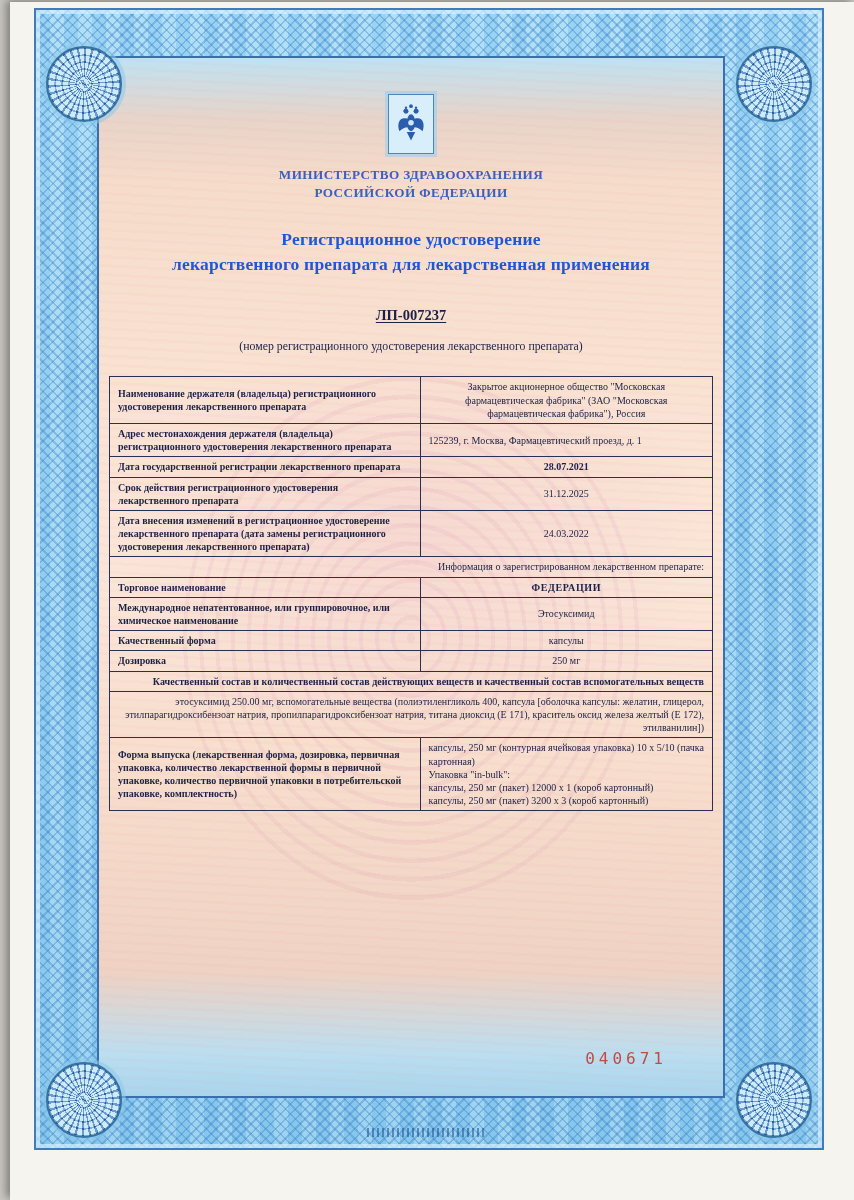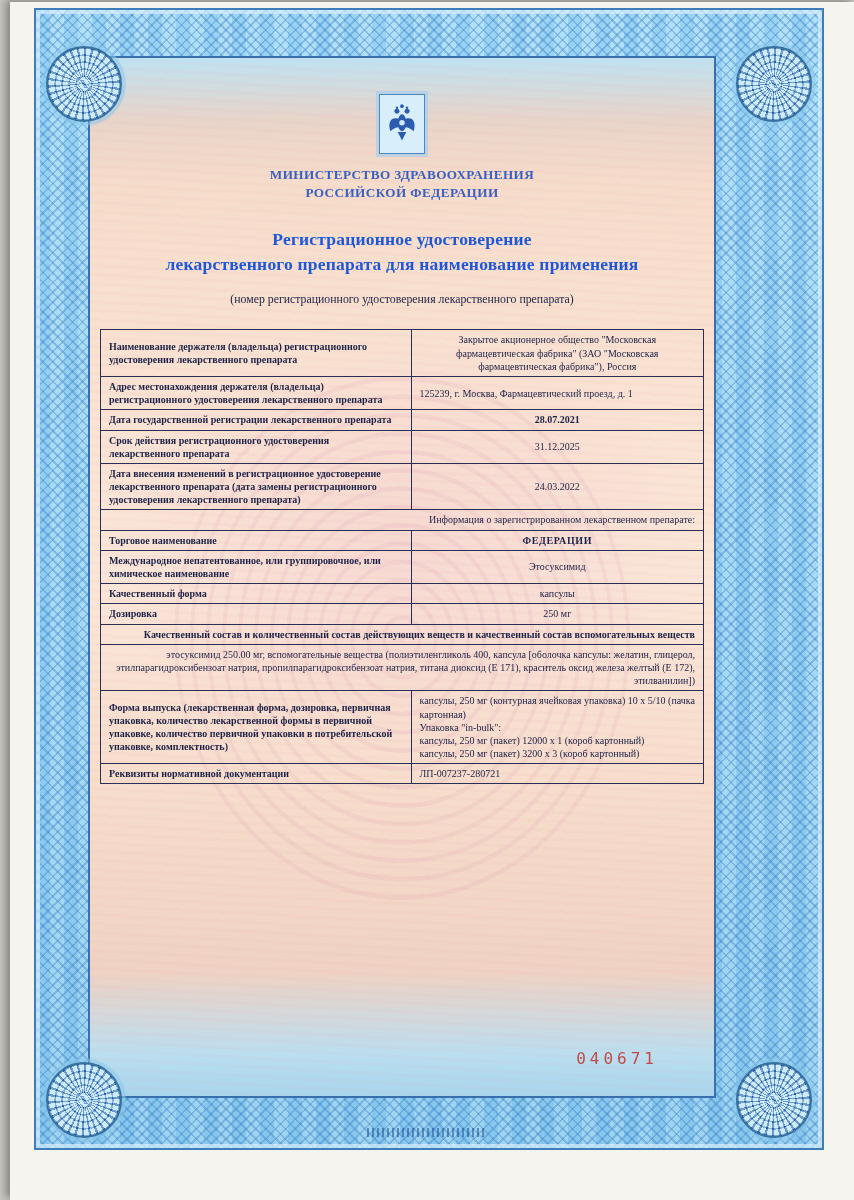--- a/index.html
+++ b/index.html
@@ -37,21 +37,21 @@
   .rosette.tr{left:736px;top:46px;}
   .rosette.bl{left:46px;top:1062px;}
   .rosette.br{left:736px;top:1062px;}
   .band-mark{
     position:absolute;left:367px;top:1128px;width:120px;height:9px;
     background:repeating-linear-gradient(90deg,#1d4f8e 0 2px, transparent 2px 5px);
     opacity:0.55;z-index:6;
   }
   
   .inner{
-    position:absolute;left:88px;top:56px;width:628px;height:1042px;
+    position:absolute;left:97px;top:56px;width:628px;height:1042px;
     box-sizing:border-box;
     border:2px solid #3a6fae;
     background:
       radial-gradient(ellipse 430px 310px at 50% 47%, rgba(214,108,160,0.10), rgba(214,108,160,0) 70%),
       repeating-linear-gradient(3deg, rgba(232,142,160,0.05) 0 3px, transparent 3px 9px),
       linear-gradient(180deg,
         #bfe2f2 0%, #e8d4c9 6%, #f6dcca 12%,
         #f9e2d2 30%, #fae6d8 50%, #f7ddcc 70%,
         #efd2c3 88%, #bbdef0 96%, #a9d5ec 100%);
   }
@@ -133,23 +133,24 @@
     </span>
   </div>
 
   <div class="ministry">
     <div>МИНИСТЕРСТВО ЗДРАВООХРАНЕНИЯ</div>
     <div>РОССИЙСКОЙ ФЕДЕРАЦИИ</div>
   </div>
 
   <div class="doc-title">
     <div>Регистрационное удостоверение</div>
-    <div>лекарственного препарата для наименование применения</div>
+    <div>лекарственного препарата для лекарственная применения</div>
   </div>
 
+  <div class="reg-number">ЛП-007237</div>
   <div class="reg-caption">(номер регистрационного удостоверения лекарственного препарата)</div>
 
   <table class="cert">
     <tbody>
       <tr>
         <td class="lbl">Наименование держателя (владельца) регистрационного удостоверения лекарственного препарата</td>
         <td class="val center">Закрытое акционерное общество "Московская фармацевтическая фабрика" (ЗАО "Московская фармацевтическая фабрика"), Россия</td>
       </tr>
       <tr>
         <td class="lbl">Адрес местонахождения держателя (владельца) регистрационного удостоверения лекарственного препарата</td>
@@ -192,24 +193,20 @@
       <tr>
         <td class="full" colspan="2">этосуксимид 250.00 мг, вспомогательные вещества (полиэтиленгликоль 400, капсула [оболочка капсулы: желатин, глицерол, этилпарагидроксибензоат натрия, пропилпарагидроксибензоат натрия, титана диоксид (Е 171), краситель оксид железа желтый (Е 172), этилванилин])</td>
       </tr>
       <tr>
         <td class="lbl">Форма выпуска (лекарственная форма, дозировка, первичная упаковка, количество лекарственной формы в первичной упаковке, количество первичной упаковки в потребительской упаковке, комплектность)</td>
         <td class="val prewrap">капсулы, 250 мг (контурная ячейковая упаковка) 10 х 5/10 (пачка картонная)
 Упаковка "in-bulk":
 капсулы, 250 мг (пакет) 12000 х 1 (короб картонный)
 капсулы, 250 мг (пакет) 3200 х 3 (короб картонный)</td>
       </tr>
-      <tr>
-        <td class="lbl">Реквизиты нормативной документации</td>
-        <td class="val">ЛП-007237-280721</td>
-      </tr>
     </tbody>
   </table>
 
   <div class="serial">040671</div>
 </div>
 
 <div class="rosette tl"></div>
 <div class="rosette tr"></div>
 <div class="rosette bl"></div>
 <div class="rosette br"></div>

